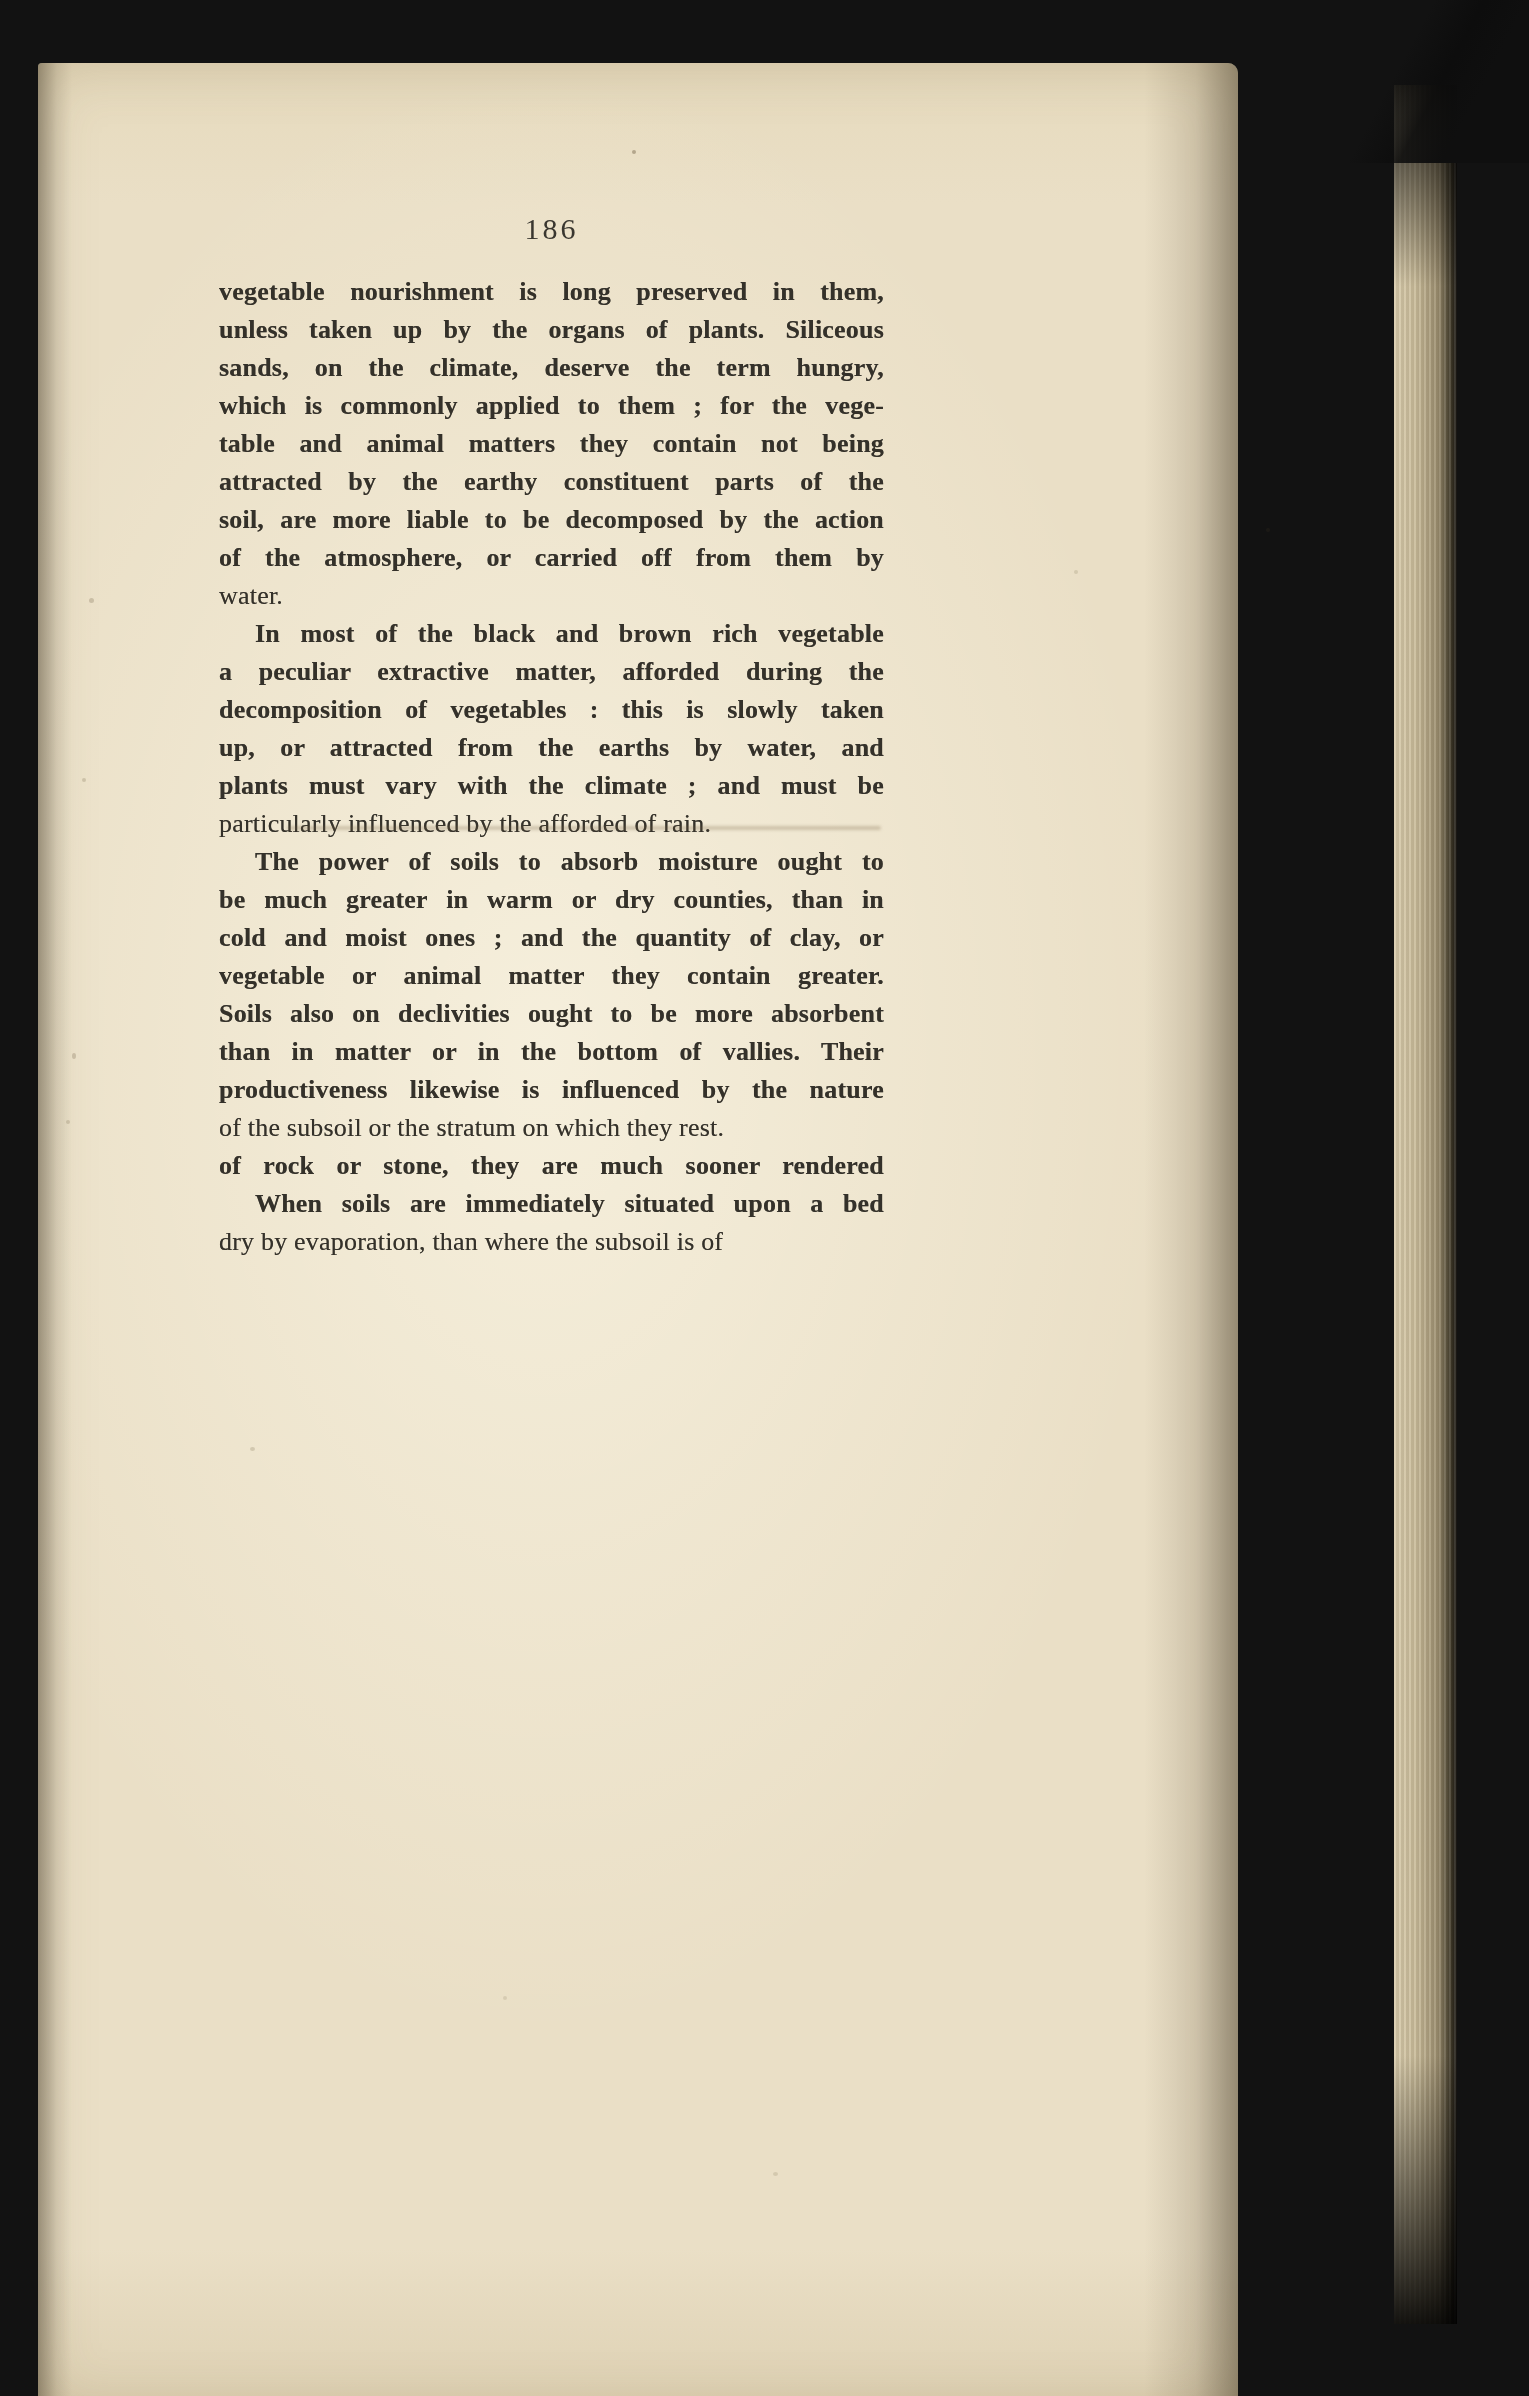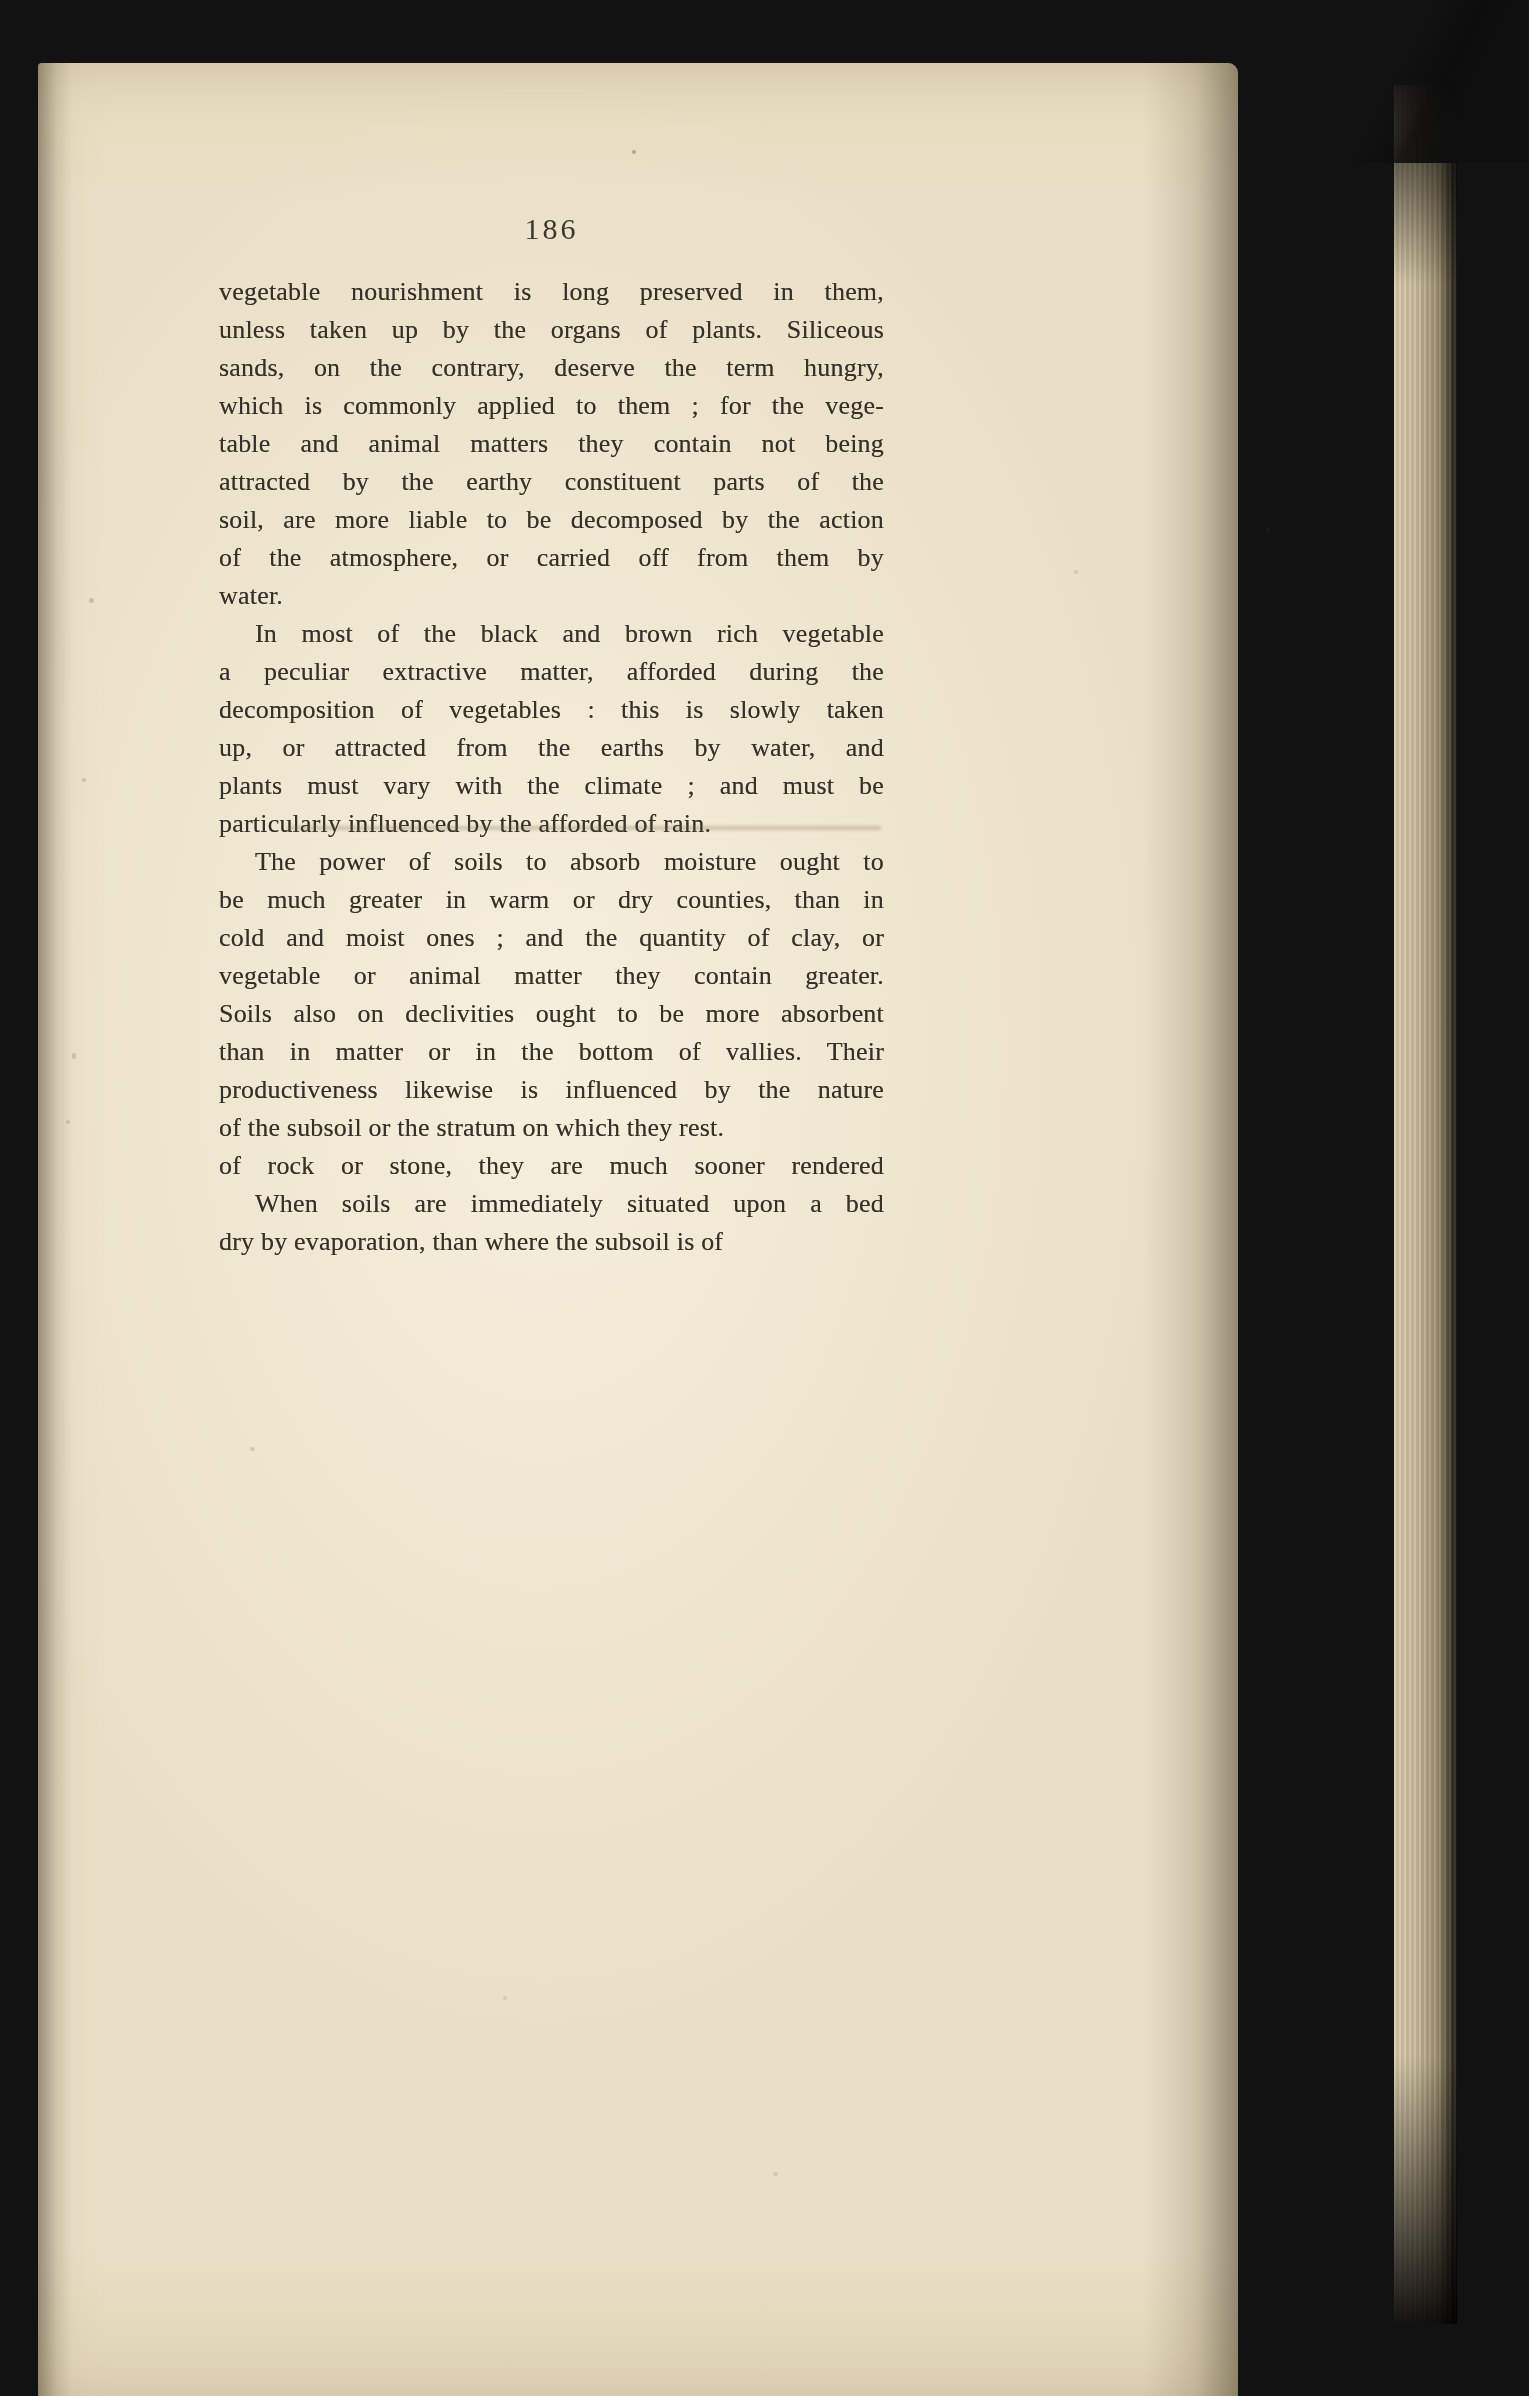--- a/index.html
+++ b/index.html
@@ -55,21 +55,21 @@
     position:absolute;left:181px;top:149px;width:665px;
     text-align:center;font-size:30px;letter-spacing:3px;color:#3a3730;
   }
   
   .text-block{
     position:absolute;left:181px;top:210px;width:665px;
     font-size:26px;color:var(--ink);letter-spacing:0.2px;
     text-shadow:0 0 0.6px rgba(44,40,32,0.55);
   }
   .line{height:38px;line-height:38px;overflow:hidden;}
-  .line.j{text-align:justify;text-align-last:justify;}
+  .line.j{text-align:justify;text-align-last:justify;font-weight:bold;}
   .line.ind{text-indent:36px;}
   
   .smudge{
     position:absolute;left:249px;top:763px;width:594px;height:4px;
     background:rgba(120,98,66,0.28);filter:blur(1.4px);border-radius:2px;
   }
   .speck{position:absolute;border-radius:50%;background:rgba(92,76,48,0.38);}
   .speck.s1{left:594px;top:87px;width:4px;height:4px;}
   .speck.s2{left:51px;top:535px;width:5px;height:5px;opacity:.6;}
   .speck.s3{left:44px;top:715px;width:4px;height:4px;opacity:.55;}
@@ -84,21 +84,21 @@
 </head>
 <body>
 
 <div class="scan">
   <div class="page">
     <div class="page-number">186</div>
     <div class="text-block">
         <div>
           <div class="line j">vegetable nourishment is long preserved in them,</div>
           <div class="line j">unless taken up by the organs of plants.  Siliceous</div>
-          <div class="line j">sands, on the contrary, deserve the term hungry,</div>
+          <div class="line j">sands, on the climate, deserve the term hungry,</div>
           <div class="line j">which is commonly applied to them ; for the vege-</div>
           <div class="line j">table and animal matters they contain not being</div>
           <div class="line j">attracted by the earthy constituent parts of the</div>
           <div class="line j">soil, are more liable to be decomposed by the action</div>
           <div class="line j">of the atmosphere, or carried off from them by</div>
           <div class="line">water.</div>
         </div>
         <div>
           <div class="line j ind">In most of the black and brown rich vegetable</div>
           <div class="line j">a peculiar extractive matter, afforded during the</div>

